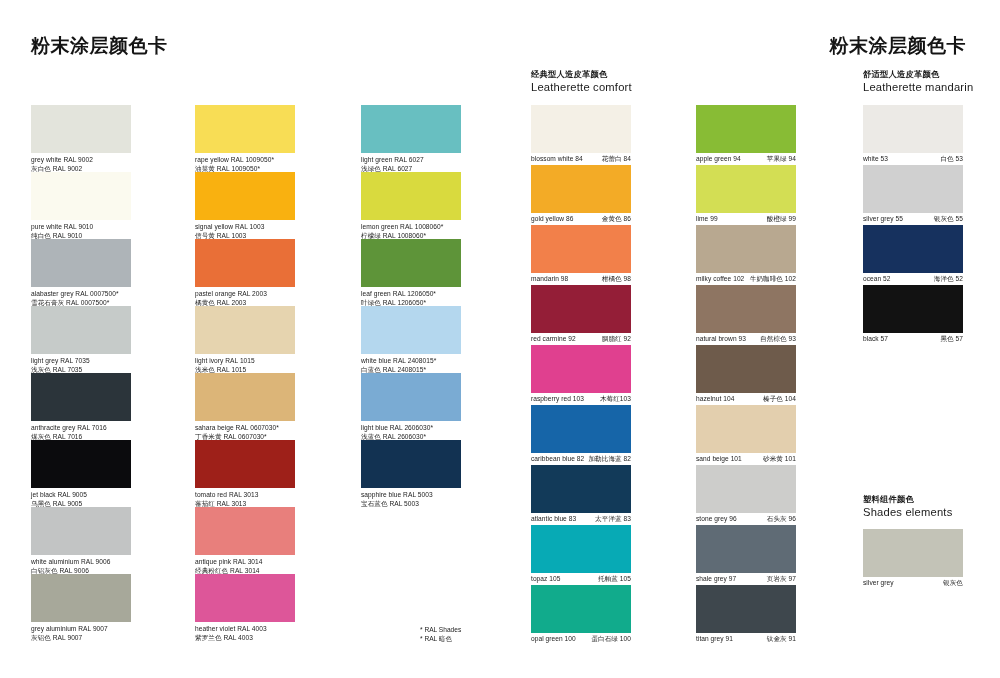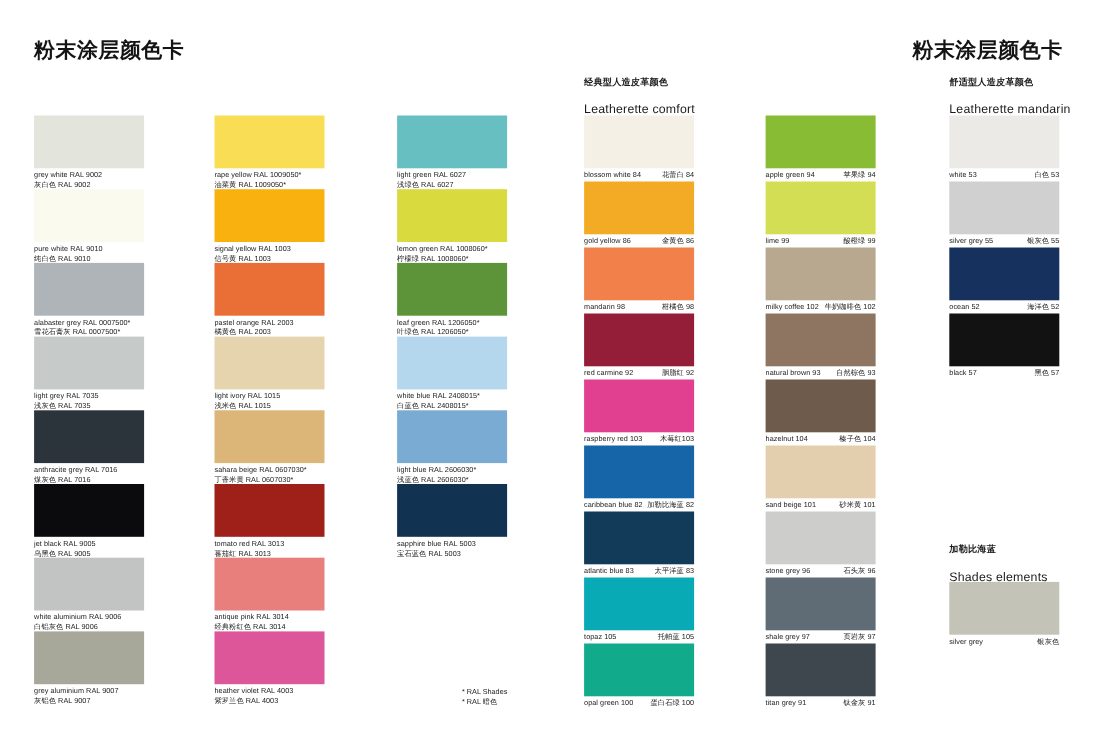--- a/index.html
+++ b/index.html
@@ -40,21 +40,21 @@
     font-size: 8.3px;
     font-weight: bold;
     color: #1a1a1a;
     letter-spacing: 0.2px;
   }
   .section-head .en {
     display: block;
     font-size: 11.2px;
     color: #1a1a1a;
     letter-spacing: 0.2px;
-    margin-top: 14px;
+    margin-top: 1px;
   }
 
   #head-comfort { left: 531px; top: 70px; }
   #head-classic { left: 863px; top: 70px; }
   #head-plastic { left: 863px; top: 495px; }
 
   
   .col {
     position: absolute;
     top: 0;
@@ -128,21 +128,21 @@
   <span class="cn">经典型人造皮革颜色</span>
   <span class="en">Leatherette comfort</span>
 </div>
 
 <div class="section-head" id="head-classic">
   <span class="cn">舒适型人造皮革颜色</span>
   <span class="en">Leatherette mandarin</span>
 </div>
 
 <div class="section-head" id="head-plastic">
-  <span class="cn">加勒比海蓝</span>
+  <span class="cn">塑料组件颜色</span>
   <span class="en">Shades elements</span>
 </div>
 
 <div class="col" id="grid-powder">
     <div class="swatch-cell" style="left: 31px; top: 105px;">
       <div class="chip" style="background: rgb(227, 228, 220); height: 48px;"></div>
       <div class="cap-stack">
         <span>grey white RAL 9002</span>
         <span>灰白色 RAL 9002</span>
       </div>

